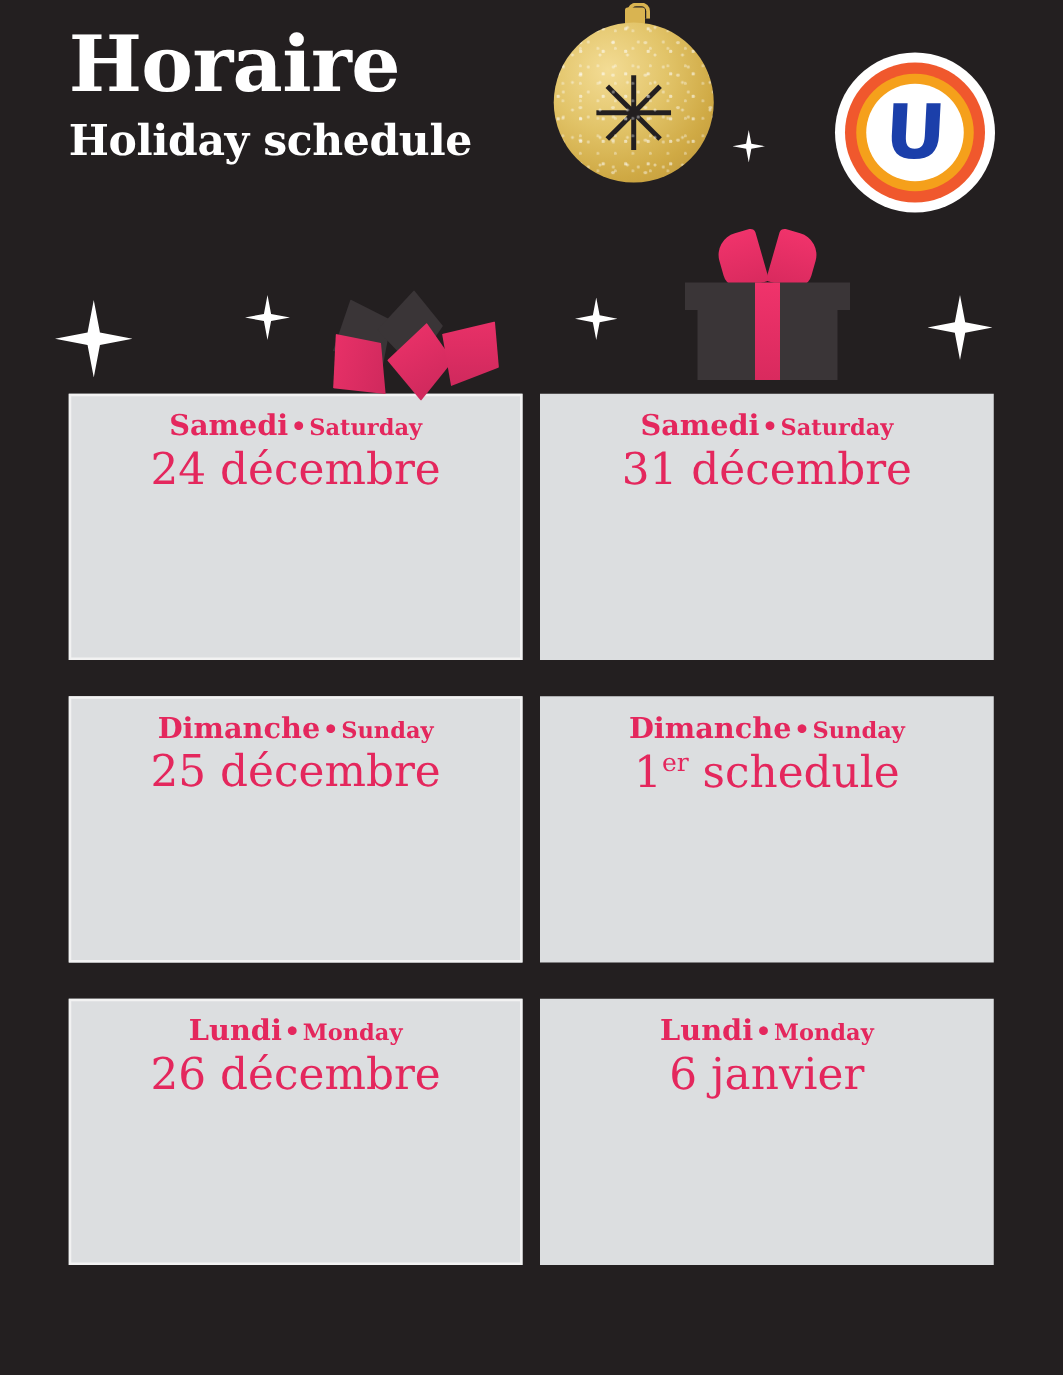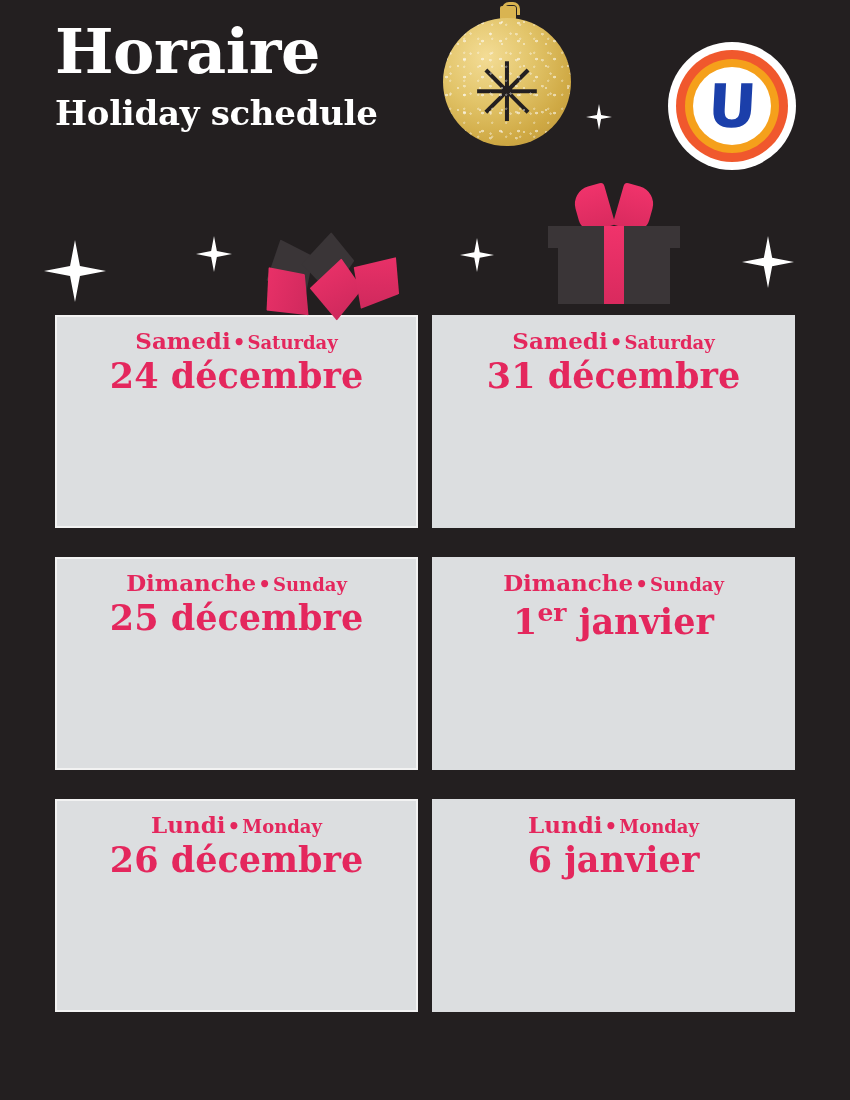--- a/index.html
+++ b/index.html
@@ -252,29 +252,29 @@
   }
   .card-day .en {
     font-size: 18px;
   }
   .card-day .dot {
     font-size: 20px;
     padding: 0 2px;
   }
   .card-date {
     font-family: "DejaVu Serif", serif;
-    font-weight: bold;
+    font-weight: normal;
     color: #e4275d;
     font-size: 35px;
     line-height: 1.1;
     margin-top: 5px;
     white-space: nowrap;
   }
   .card-date sup {
-    font-size: 25px;
+    font-size: 20px;
     vertical-align: super;
   }
 </style>
 </head>
 <body>
 
 <div class="header">
 
   <div class="title-block">
     <div class="title-line">Horaire</div>
@@ -342,21 +342,21 @@
     <div class="card-day">
       <span>Dimanche</span><span class="dot">•</span><span class="en">Sunday</span>
     </div>
     <div class="card-date">25 décembre</div>
   </div>
 
   <div class="card no-outline">
     <div class="card-day">
       <span>Dimanche</span><span class="dot">•</span><span class="en">Sunday</span>
     </div>
-    <div class="card-date"><span>1</span><sup>er</sup><span> janvier</span></div>
+    <div class="card-date"><span>1</span><sup>er</sup><span> schedule</span></div>
   </div>
 
   <div class="card">
     <div class="card-day">
       <span>Lundi</span><span class="dot">•</span><span class="en">Monday</span>
     </div>
     <div class="card-date">26 décembre</div>
   </div>
 
   <div class="card no-outline">

